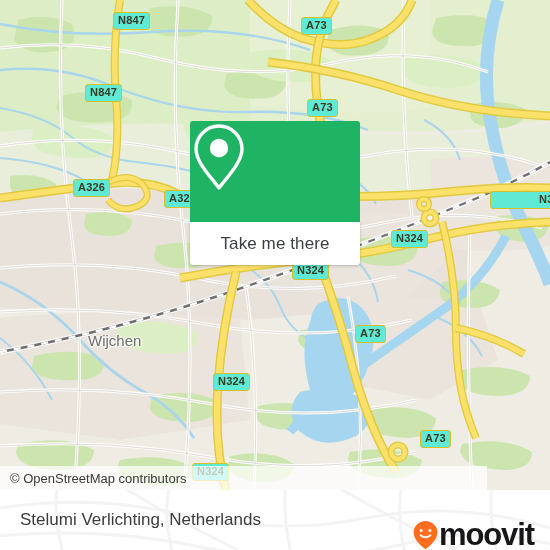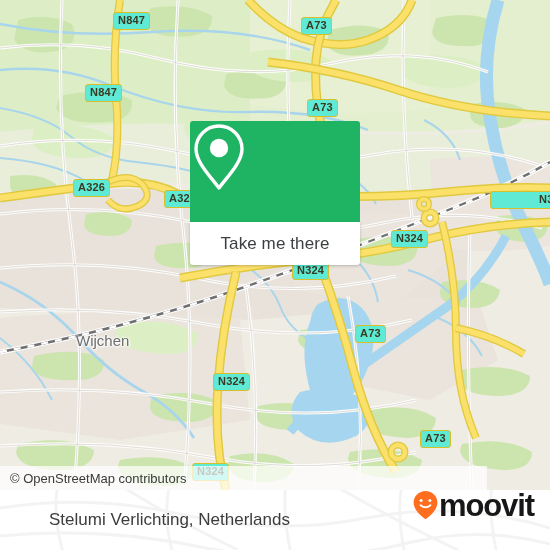--- a/index.html
+++ b/index.html
@@ -44,23 +44,23 @@
                background:rgba(255,255,255,.72);
                display:flex;align-items:center;}
   #attribution span{padding-left:10px;color:#3a3a3a;font-size:13px;}
 
   
   #footer{position:absolute;left:0;top:490px;width:550px;height:60px;
           background:#fff;overflow:hidden;}
   #footer-watermark{position:absolute;left:0;top:0;width:550px;height:60px;
                     opacity:.5;}
   #footer-title{position:absolute;left:20px;top:0;height:60px;
-                display:flex;align-items:center;color:#3c3c3c;font-size:17px;margin-left:29px;}
+                display:flex;align-items:center;color:#3c3c3c;font-size:17px;}
   #brand{position:absolute;right:16px;top:0;height:60px;display:flex;
-         align-items:flex-start;gap:0;}
+         align-items:flex-end;gap:0;}
   #brand-mark{width:27px;height:30px;display:block;}
   #brand-name{color:#17171a;font-size:31px;font-weight:bold;letter-spacing:-1.1px;
               line-height:31px;}
 </style>
 </head>
 <body>
 
 <div id="app">
 
   <div id="map">
@@ -218,21 +218,21 @@
 
         <circle cx="430" cy="218" r="6" fill="none" stroke="#e0c93e" stroke-width="7"></circle>
         <circle cx="430" cy="218" r="6" fill="none" stroke="#fbe06a" stroke-width="4.4"></circle>
         <circle cx="424" cy="204" r="5" fill="none" stroke="#e0c93e" stroke-width="6"></circle>
         <circle cx="424" cy="204" r="5" fill="none" stroke="#fbe06a" stroke-width="3.6"></circle>
         <circle cx="398" cy="452" r="7" fill="none" stroke="#e0c93e" stroke-width="7"></circle>
         <circle cx="398" cy="452" r="7" fill="none" stroke="#fbe06a" stroke-width="4.4"></circle>
       </g>
     </svg>
 
-    <div class="place" style="left:76px;top:332px;">Wijchen</div>
+    <div class="place" style="left:88px;top:332px;">Wijchen</div>
 
     <div class="shield" style="left:113px;top:12px;">N847</div>
     <div class="shield" style="left:301px;top:17px;">A73</div>
     <div class="shield" style="left:85px;top:84px;">N847</div>
     <div class="shield" style="left:307px;top:99px;">A73</div>
     <div class="shield" style="left:73px;top:179px;">A326</div>
     <div class="shield" style="left:164px;top:190px;">A326</div>
     <div class="shield" style="left:490px;top:191px;padding-left:48px;">N326</div>
     <div class="shield" style="left:391px;top:230px;">N324</div>
     <div class="shield" style="left:292px;top:262px;">N324</div>

